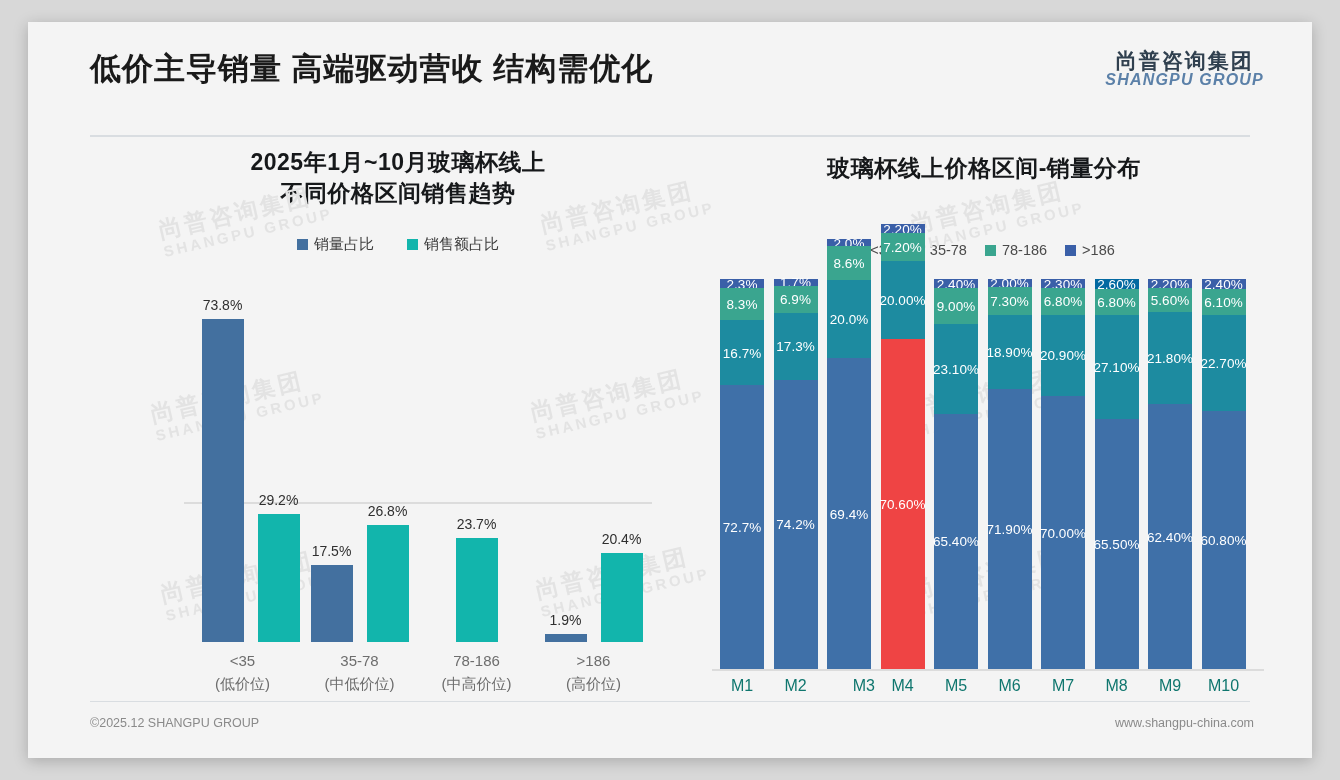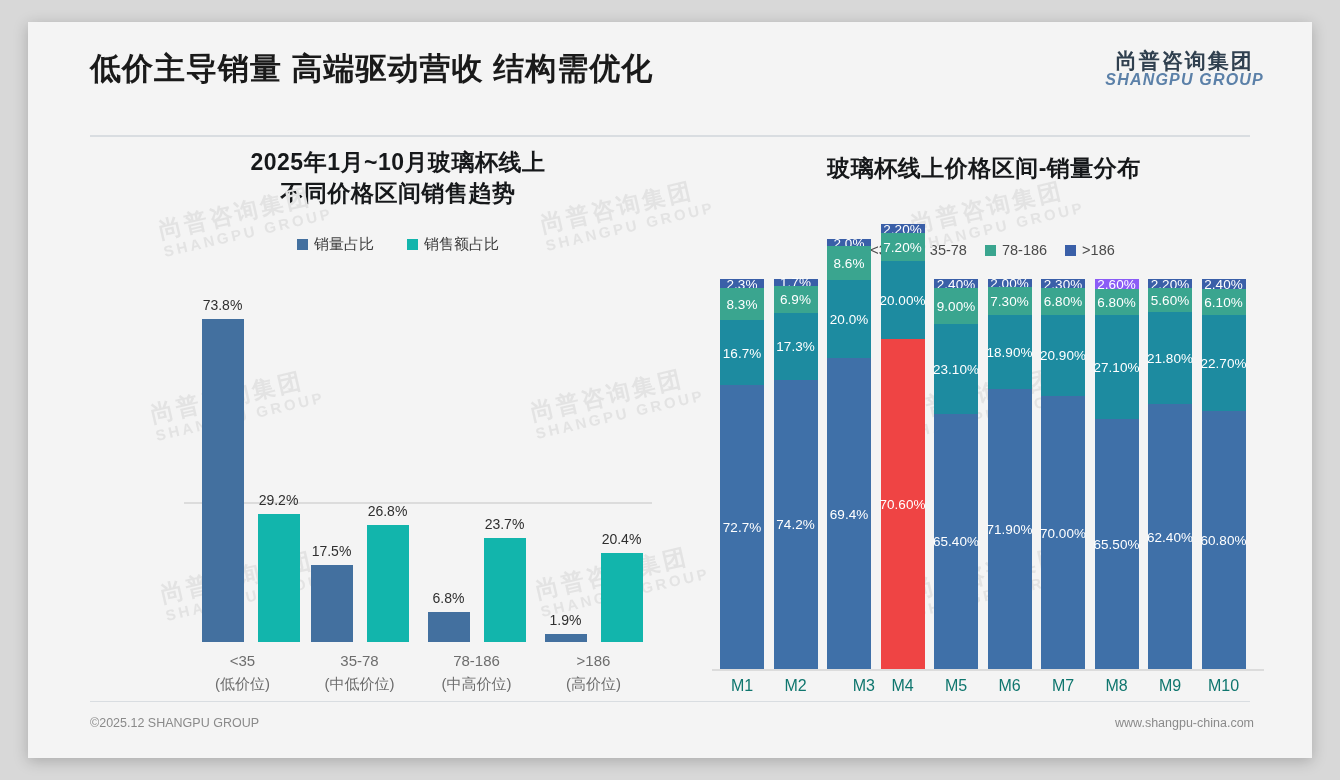--- a/index.html
+++ b/index.html
@@ -221,24 +221,20 @@
             <div class="bar-value" style="bottom: 83px;">17.5%</div>
             <div class="bar vol" style="height: 77px; background: rgb(67, 112, 159);"></div>
           </div>
           <div class="bar-wrap">
             <div class="bar-value" style="bottom: 123px;">26.8%</div>
             <div class="bar rev" style="height: 117px; background: rgb(18, 181, 172);"></div>
           </div>
         </div>
         <div class="group" style="left: 320px;">
           <div class="bar-wrap">
-            <div class="bar-value" style="bottom: 36px;">6.8%</div>
-            <div class="bar vol" style="height: 30px; background: rgb(67, 112, 159);"></div>
-          </div>
-          <div class="bar-wrap">
             <div class="bar-value" style="bottom: 110px;">23.7%</div>
             <div class="bar rev" style="height: 104px; background: rgb(18, 181, 172);"></div>
           </div>
         </div>
         <div class="group" style="left: 437px;">
           <div class="bar-wrap">
             <div class="bar-value" style="bottom: 14px;">1.9%</div>
             <div class="bar vol" style="height: 8px; background: rgb(67, 112, 159);"></div>
           </div>
           <div class="bar-wrap">
@@ -383,21 +379,21 @@
             <span class="seg-label">6.80%</span>
           </div>
           <div class="seg s1" style="height: 81.51px; background: rgb(29, 139, 160);">
             <span class="seg-label">20.90%</span>
           </div>
           <div class="seg s0" style="height: 273px; background: rgb(63, 112, 168);">
             <span class="seg-label">70.00%</span>
           </div>
         </div>
         <div class="stack" style="left: 382.5px;">
-          <div class="seg s3" style="height: 9.94118px; background: #8b5cf6;">
+          <div class="seg s3" style="height: 9.94118px; background: #0369a1;">
             <span class="seg-label">2.60%</span>
           </div>
           <div class="seg s2" style="height: 26px; background: rgb(58, 165, 143);">
             <span class="seg-label">6.80%</span>
           </div>
           <div class="seg s1" style="height: 103.618px; background: rgb(29, 139, 160);">
             <span class="seg-label">27.10%</span>
           </div>
           <div class="seg s0" style="height: 250.441px; background: rgb(63, 112, 168);">
             <span class="seg-label">65.50%</span>

